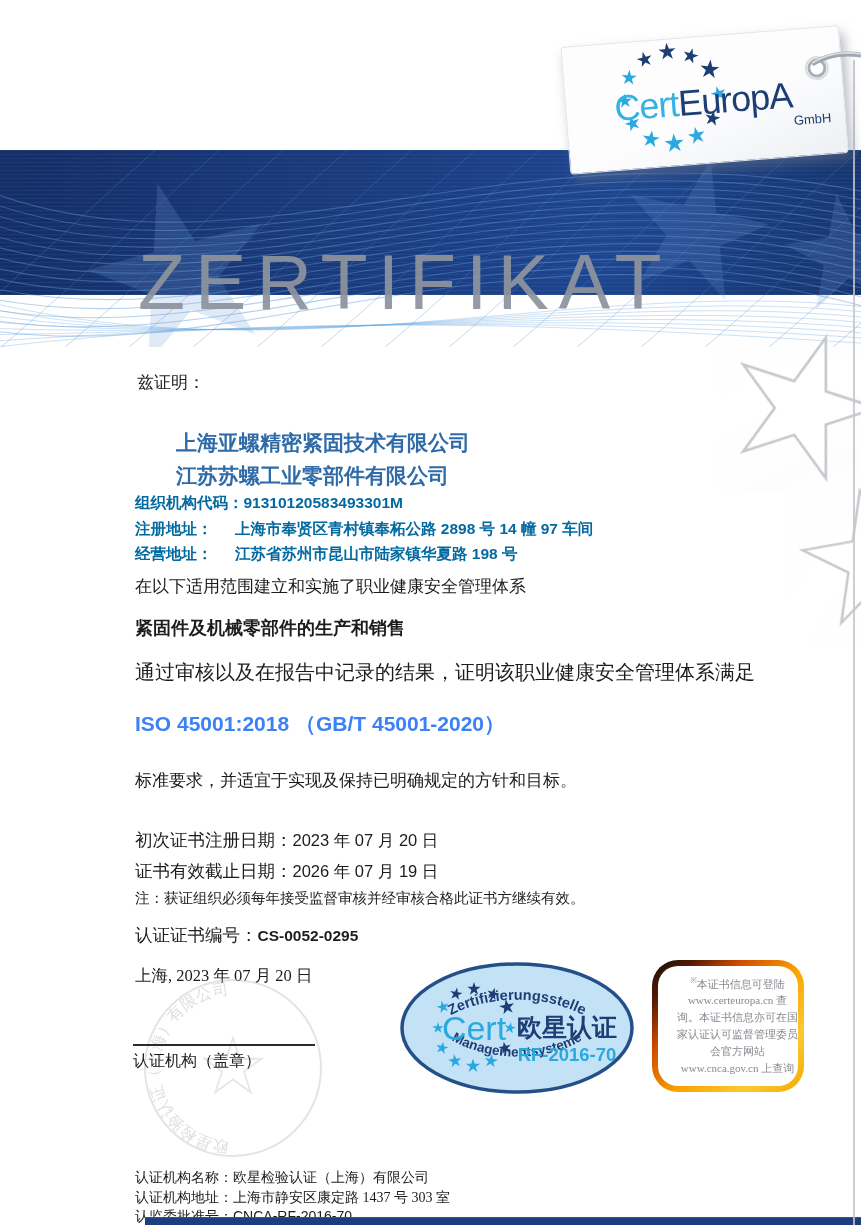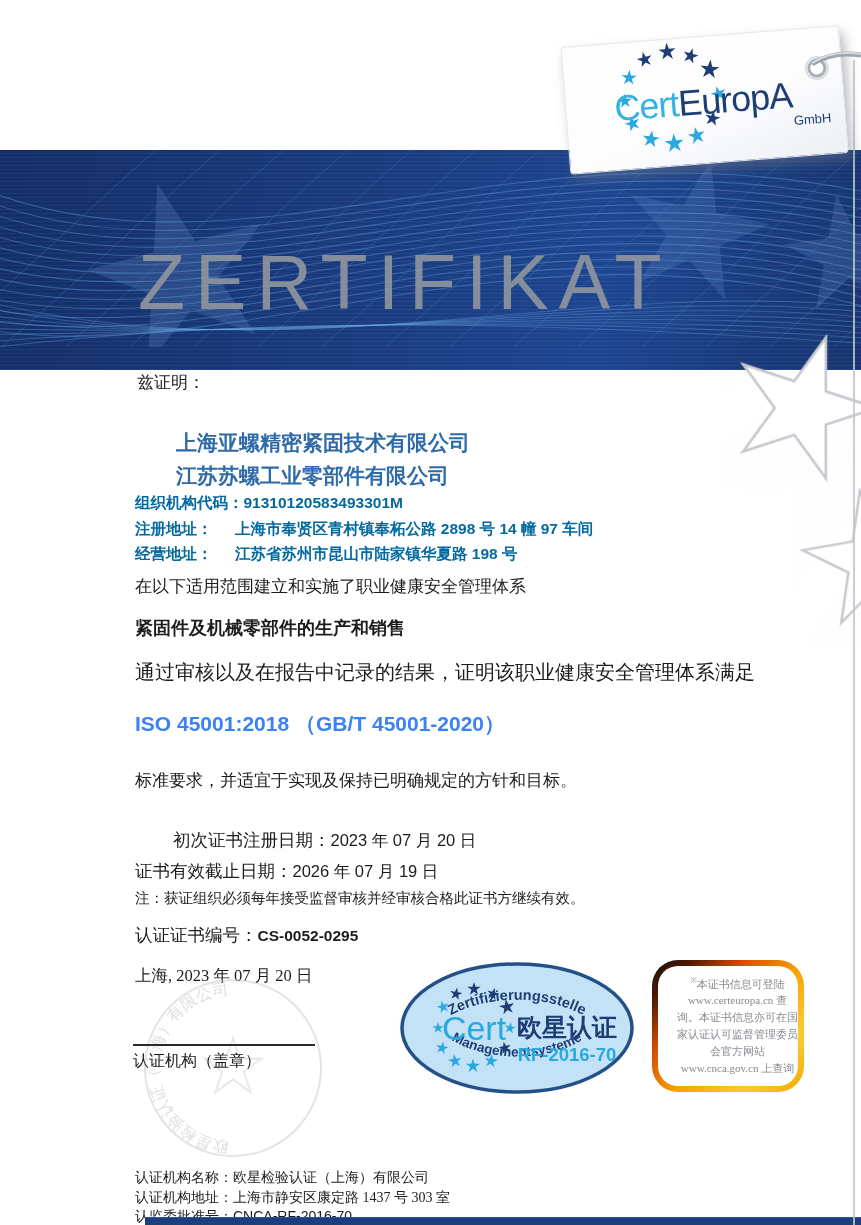--- a/index.html
+++ b/index.html
@@ -6,21 +6,21 @@
   body{
     width:861px;height:1225px;position:relative;overflow:hidden;
     background:#ffffff;
     font-family:"Liberation Serif","DejaVu Serif",serif;
     color:#1c1c1c;
   }
   .abs{position:absolute;}
 
   
   .banner{
-    position:absolute;left:0;top:150px;width:861px;height:220px;
+    position:absolute;left:0;top:150px;width:861px;height:145px;
     background:linear-gradient(100deg,#132e68 0%,#1a3c80 45%,#1d4590 70%,#16346f 100%);
   }
   .banner svg{position:absolute;left:0;top:0;}
   .banner::after{
     content:"";position:absolute;inset:0;
     background:repeating-linear-gradient(0deg,rgba(255,255,255,0.05) 0 1px,transparent 1px 4px);
     pointer-events:none;
   }
   .zertifikat{
     position:absolute;left:138px;top:88px;
@@ -45,21 +45,21 @@
   .orgrows{left:135px;top:490px;font-size:15.5px;line-height:25.5px;font-weight:bold;
     color:#0369a1;font-family:"Liberation Sans","DejaVu Sans",sans-serif;}
   .orgrow{display:flex;}
   .orgrow .lbl{min-width:100px;}
   .scope-intro{left:135px;top:575px;font-size:17px;}
   .scope{left:135px;top:616px;font-size:18px;font-weight:bold;}
   .audit{left:135px;top:659px;font-size:20px;}
   .standard{left:135px;top:710px;font-size:21px;font-weight:bold;color:#3b82f6;
     font-family:"Liberation Sans","DejaVu Sans",sans-serif;}
   .standard-note{left:135px;top:769px;font-size:17px;}
-  .daterow1{left:135px;top:828px;font-size:17.5px;margin-left:38px;}
+  .daterow1{left:135px;top:828px;font-size:17.5px;}
   .daterow2{left:135px;top:859px;font-size:17.5px;}
   .dateval{font-family:"Liberation Sans","DejaVu Sans",sans-serif;font-size:16.5px;}
   .note{left:135px;top:889px;font-size:14.5px;}
   .certno{left:135px;top:923px;font-size:17.5px;}
   .certno .val{font-family:"Liberation Sans","DejaVu Sans",sans-serif;font-weight:bold;font-size:15.5px;}
   .placedate{left:135px;top:965px;font-size:16.5px;}
   .sigblock{left:133px;top:1044px;width:182px;border-top:2px solid #2a2a2a;padding-top:5px;
     font-size:16px;z-index:2;}
 
   

